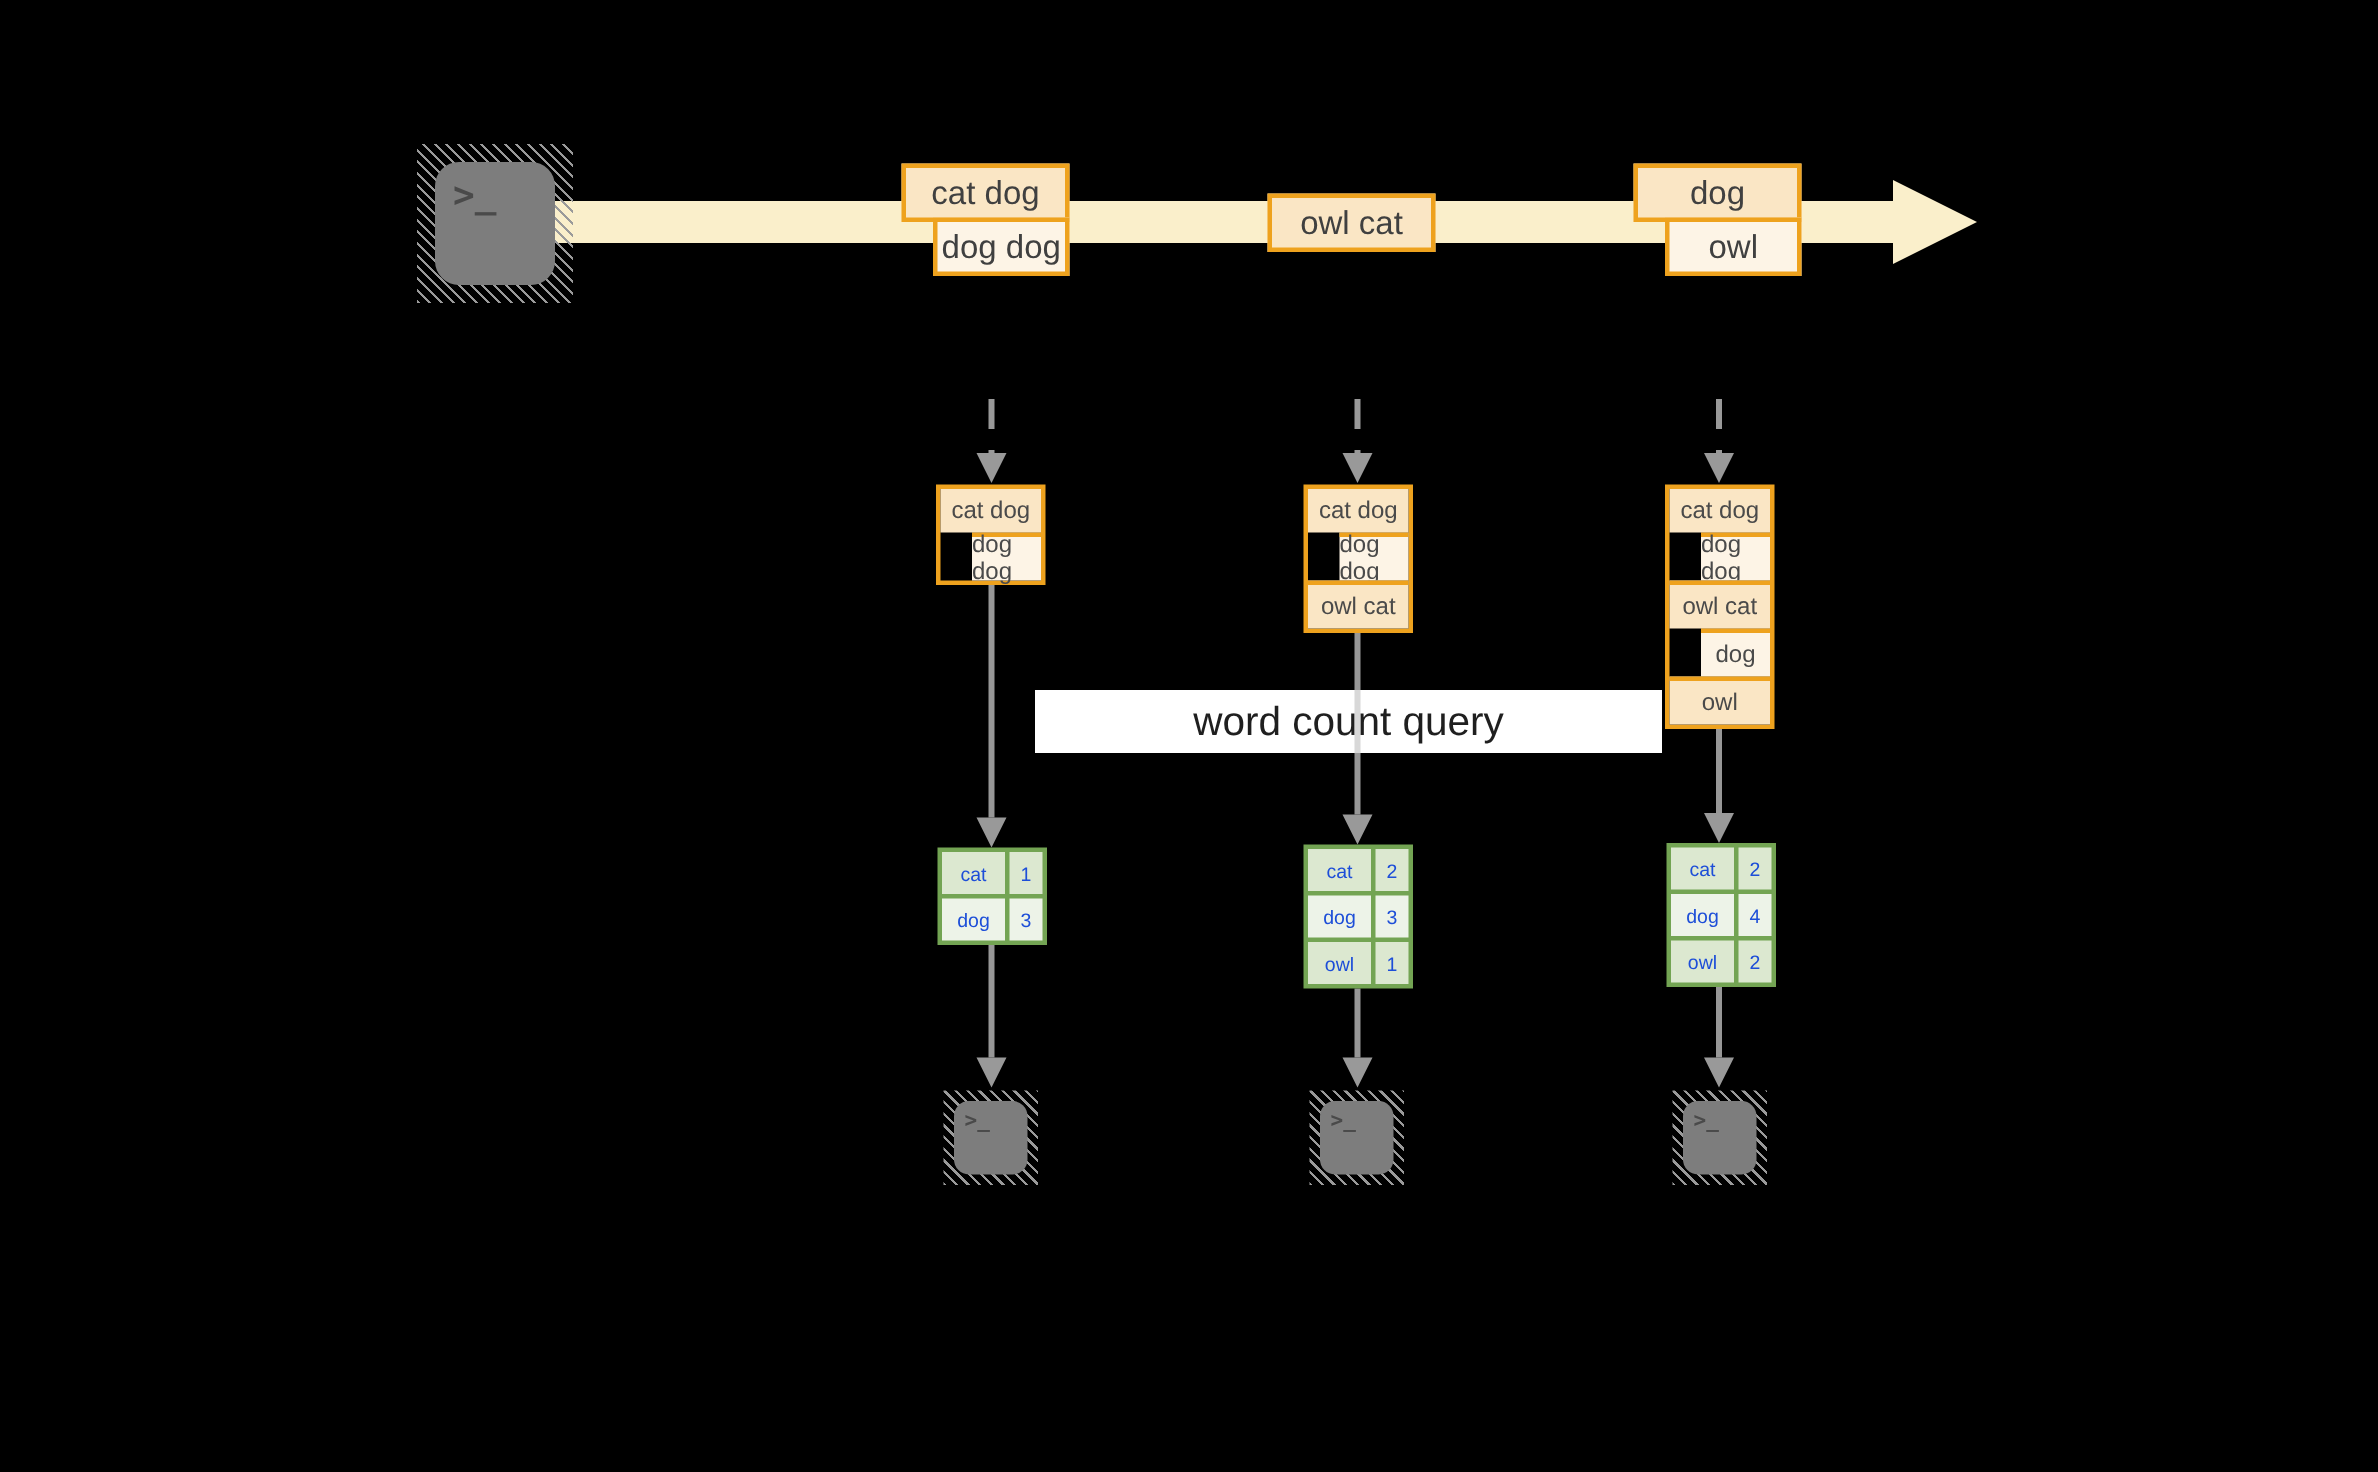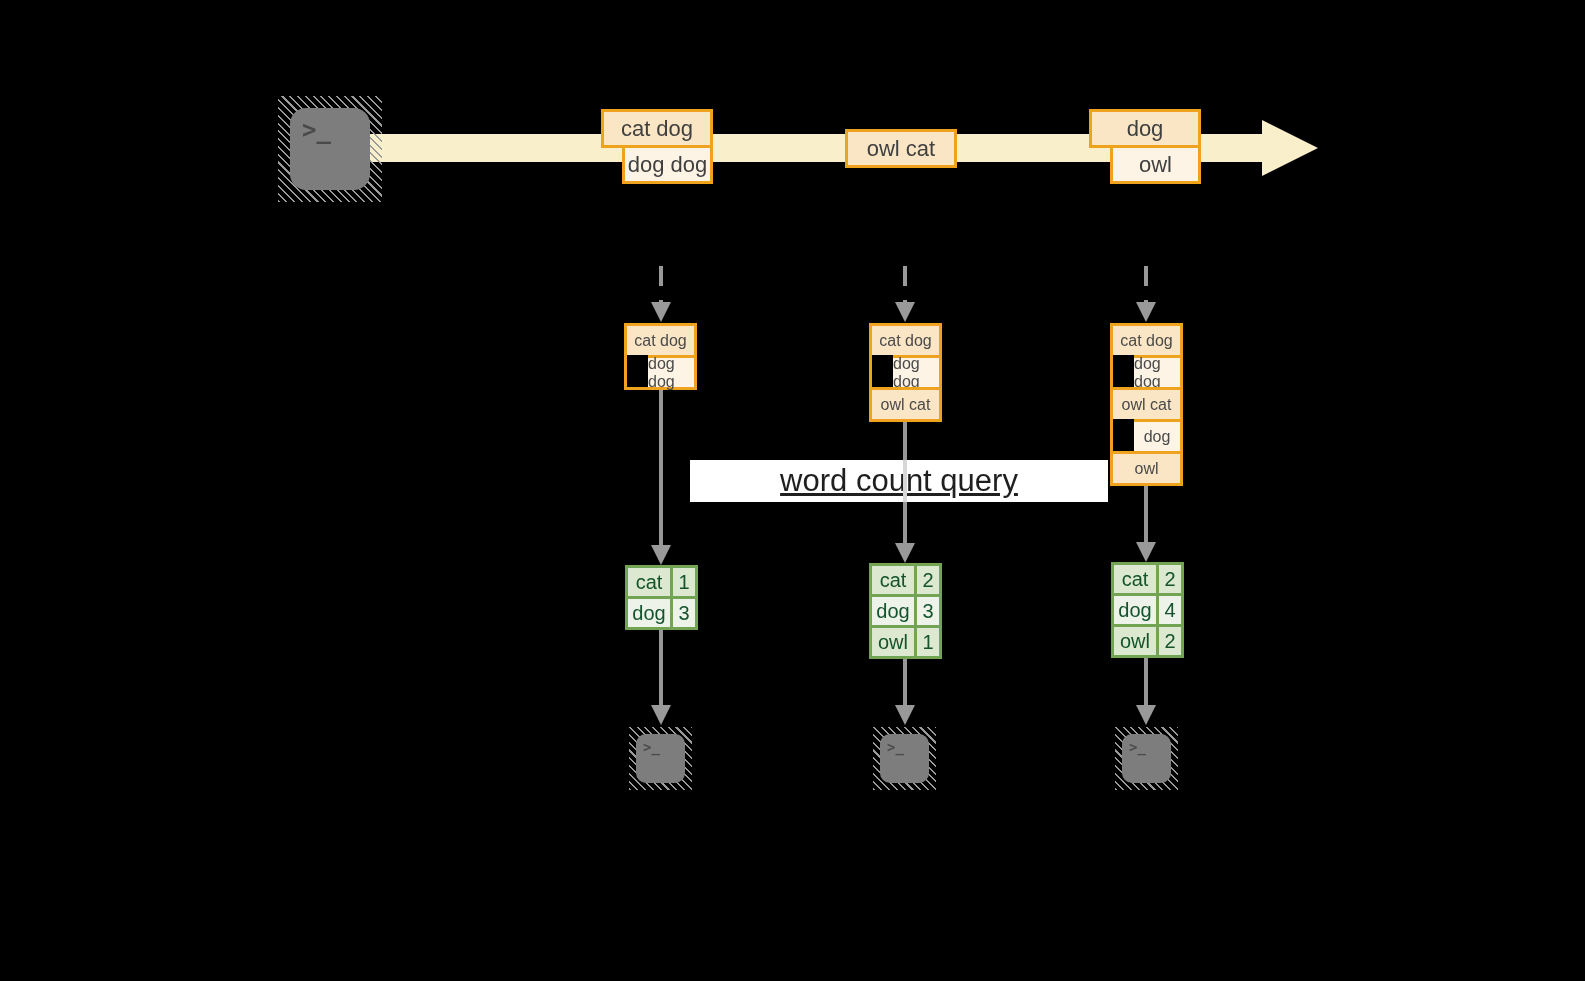--- a/index.html
+++ b/index.html
@@ -36,25 +36,25 @@
     border-left:10px solid transparent;border-right:10px solid transparent;border-top:20px solid var(--gray);}
   
   .stack{position:absolute;width:67px;border:3px solid var(--amber);display:flex;flex-direction:column;z-index:4;}
   .srow{height:29px;display:flex;align-items:center;justify-content:center;font-size:16px;color:#4a4a4a;}
   .srow + .srow{border-top:3px solid var(--amber);}
   
   .vline{position:absolute;width:4px;background:#979797;z-index:1;}
   .vline-over{position:absolute;width:4px;background:#d8d8d8;z-index:3;}
   
   .qband{position:absolute;left:690px;top:460px;width:418px;height:42px;background:#fff;z-index:2;
-    display:flex;align-items:center;justify-content:center;font-size:31px;color:#1f1f1f;text-decoration:underline;}
+    display:flex;align-items:center;justify-content:center;font-size:27px;color:#1f1f1f;}
   
   .rtable{position:absolute;width:67px;background:var(--green);padding:3px;display:grid;
     grid-template-columns:42px 22px;gap:3px;z-index:4;}
-  .rcell{height:28px;display:flex;align-items:center;justify-content:center;font-size:20px;color:#14532d;}
+  .rcell{height:28px;display:flex;align-items:center;justify-content:center;font-size:13px;color:#1d4ed8;}
   .gdark{background:var(--gcell-dark);}
   .glight{background:var(--gcell-light);}
   
   .term{position:absolute;z-index:4;
     background:repeating-linear-gradient(45deg,#9a9a9a 0 1.5px,transparent 1.5px 5.5px);}
   .term-inner{position:absolute;background:var(--term);color:#4a4a4a;
     font-family:"DejaVu Sans Mono",monospace;font-weight:bold;}
   .term-big{left:278px;top:96px;width:104px;height:106px;}
   .term-big .term-inner{left:12px;top:12px;right:12px;bottom:12px;border-radius:16px;
     font-size:24px;padding:8px 0 0 12px;box-sizing:border-box;}

